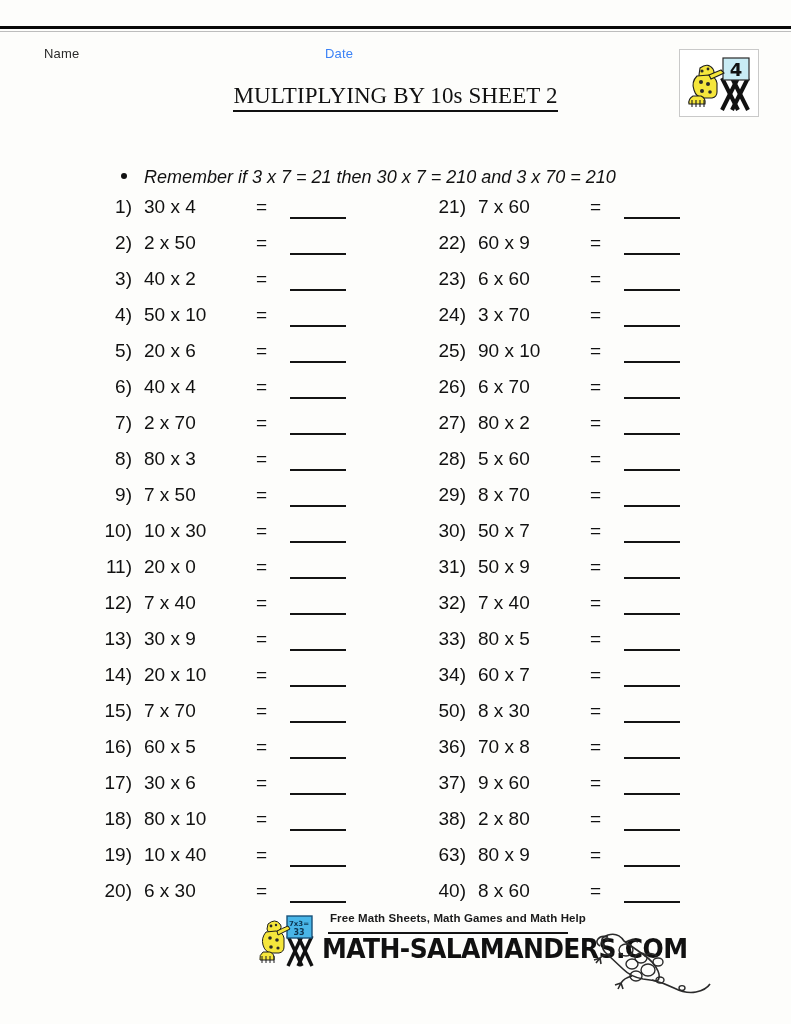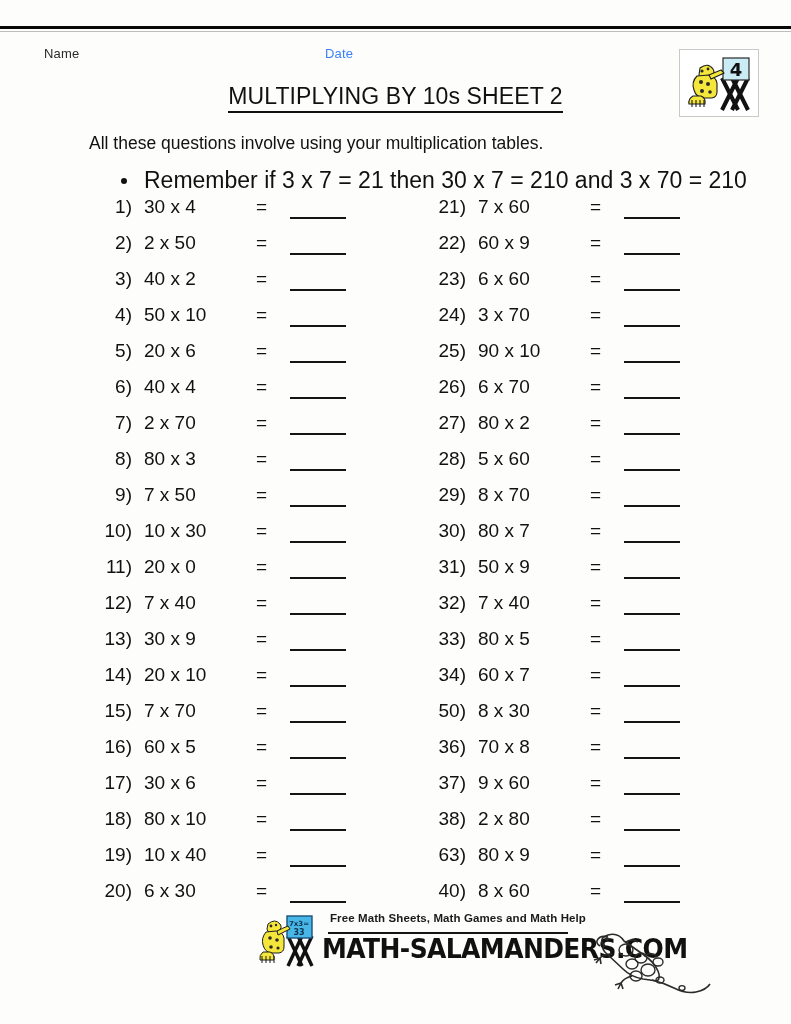--- a/index.html
+++ b/index.html
@@ -74,42 +74,44 @@
   
   .sheet-title {
     position: absolute;
     left: 0;
     top: 83px;
     width: 791px;
     text-align: center;
     font-size: 23px;
     font-weight: normal;
     letter-spacing: .1px;
+    font-family: Liberation Serif, serif;
   }
   .sheet-title span {
     border-bottom: 2px solid #111;
     padding-bottom: 2px;
   }
 
   
   .intro-line {
     position: absolute;
     left: 89px;
     top: 133px;
     font-size: 17.5px;
     white-space: nowrap;
   }
   .bullet-row {
     position: absolute;
     left: 121px;
     top: 167px;
-    font-size: 23px;
+    font-size: 18px;
     white-space: nowrap;
     display: flex;
     align-items: baseline;
+    font-style: italic;
   }
   .bullet-dot {
     display: inline-block;
     width: 6px;
     height: 6px;
     border-radius: 50%;
     background: #111;
     margin-right: 17px;
     position: relative;
     top: -4px;
@@ -248,21 +250,20 @@
         <circle cx="22" cy="41" r="2"></circle>
         <circle cx="30" cy="42" r="1.8"></circle>
       </g>
     </svg>
   </div>
 
   <div class="sheet-title">
     <span>MULTIPLYING BY 10s SHEET 2</span>
   </div>
 
-  <div class="intro-line">All these questions involve using your multiplication tables.</div>
   <div class="bullet-row">
     <span class="bullet-dot"></span>
     <span>Remember if 3 x 7 = 21 then 30 x 7 = 210 and 3 x 70 = 210</span>
   </div>
 
   <div class="col col-left">
       <div class="q-row">
         <span class="q-num">1)</span>
         <span class="q-expr">30 x 4</span>
         <span class="q-eq">=</span>
@@ -433,21 +434,21 @@
         <span class="q-blank"></span>
       </div>
       <div class="q-row">
         <span class="q-num">29)</span>
         <span class="q-expr">8 x 70</span>
         <span class="q-eq">=</span>
         <span class="q-blank"></span>
       </div>
       <div class="q-row">
         <span class="q-num">30)</span>
-        <span class="q-expr">80 x 7</span>
+        <span class="q-expr">50 x 7</span>
         <span class="q-eq">=</span>
         <span class="q-blank"></span>
       </div>
       <div class="q-row">
         <span class="q-num">31)</span>
         <span class="q-expr">50 x 9</span>
         <span class="q-eq">=</span>
         <span class="q-blank"></span>
       </div>
       <div class="q-row">

